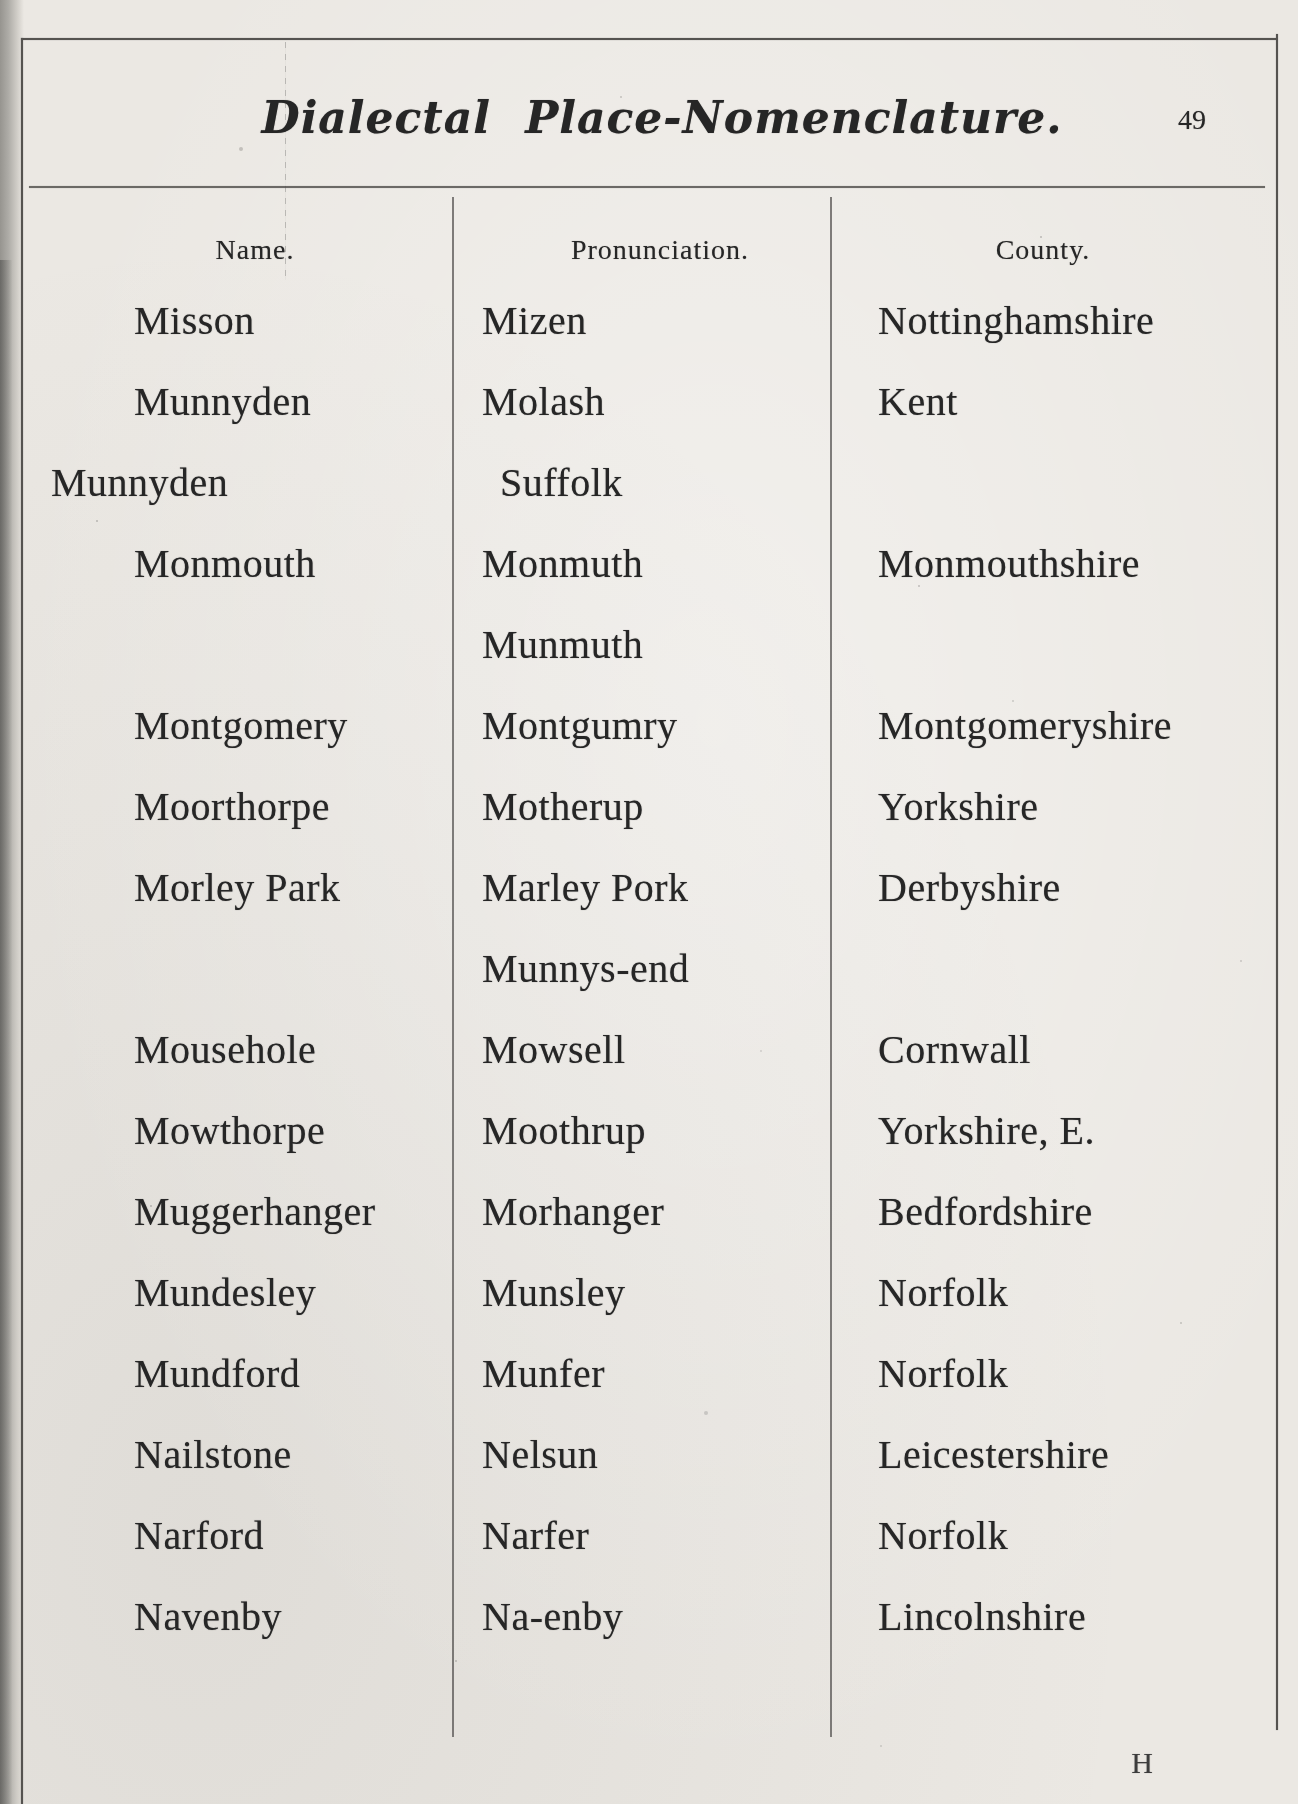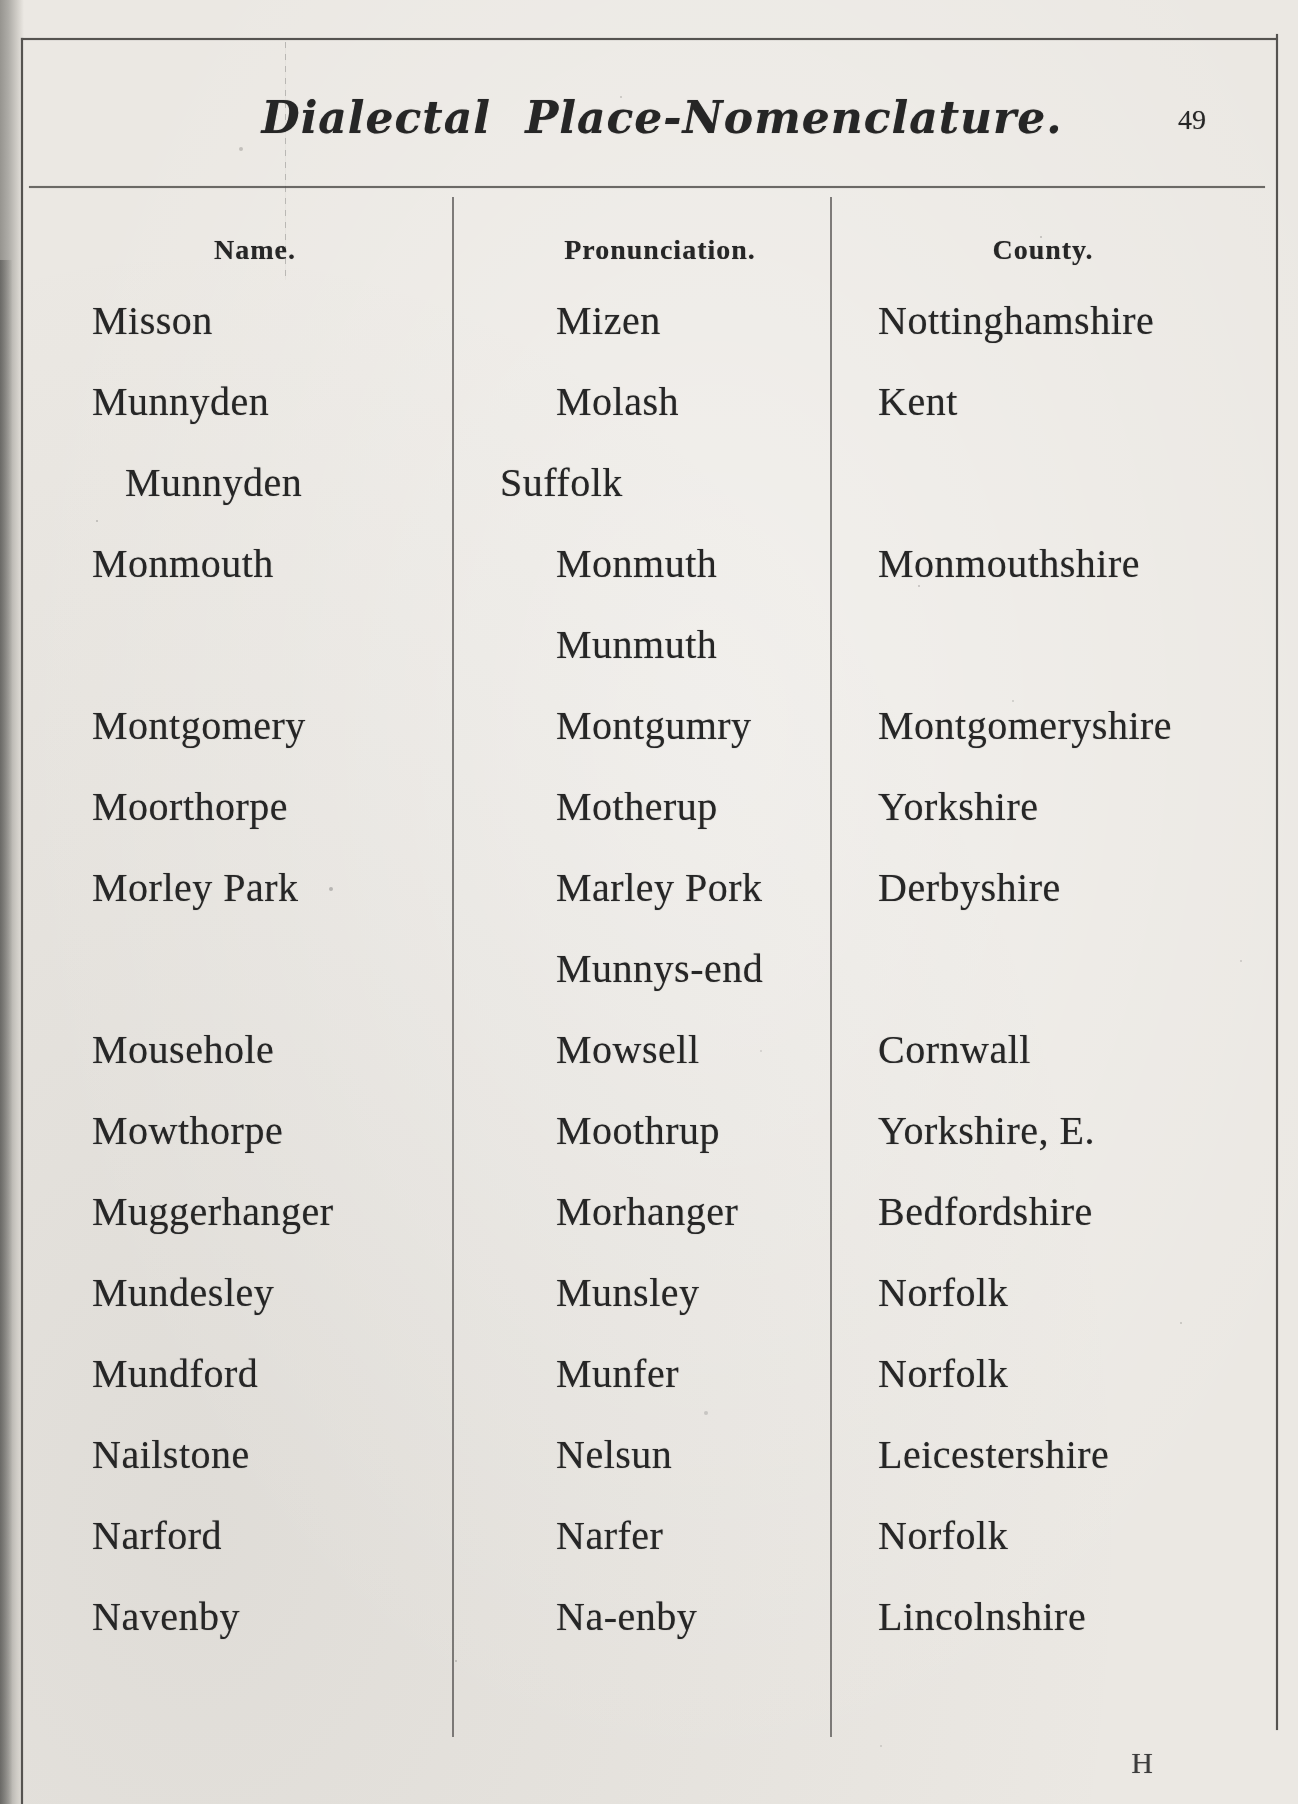--- a/index.html
+++ b/index.html
@@ -61,21 +61,21 @@
     box-shadow: 0 0 1px rgba(60,60,60,.6);
   }
   .col-divider {
     position: absolute; top: 197px; width: 1.5px; height: 1540px;
     background: rgba(88,86,84,0.75);
   }
   .col-divider.d1 { left: 452px; }
   .col-divider.d2 { left: 830px; }
   .col-head {
     position: absolute; top: 234px; transform: translateX(-50%);
-    font-weight: bold; font-size: 28px; color: var(--ink);
+    font-weight: normal; font-size: 28px; color: var(--ink);
     letter-spacing: 1px; white-space: nowrap;
     text-shadow: 0 0 1px rgba(40,40,40,0.4);
   }
   .col-head.c1 { left: 255px; }
   .col-head.c2 { left: 660px; }
   .col-head.c3 { left: 1043px; }
   .rows {
     position: absolute; left: 21px; top: 280px; width: 1256px;
   }
   .row {
@@ -83,22 +83,22 @@
     grid-template-columns: 431px 378px 447px;
     height: 81px;
     align-items: center;
   }
   .cell {
     font-size: 40px; color: var(--ink);
     letter-spacing: 0.5px;
     white-space: nowrap;
     text-shadow: 0 0 1px rgba(40,40,40,0.5);
   }
-  .cell.name   { padding-left: 71px; }
-  .cell.pron   { padding-left: 104px; }
+  .cell.name   { padding-left: 113px; }
+  .cell.pron   { padding-left: 30px; }
   .cell.county { padding-left: 48px; }
   .signature-mark {
     position: absolute; left: 1142px; top: 1746px; transform: translateX(-50%);
     font-size: 30px; color: #3c3c3c;
     text-shadow: 0 0 1px rgba(40,40,40,0.4);
   }
   
   .specks {
     position: absolute; left: 0; top: 0; width: 2px; height: 2px;
     background: transparent; border-radius: 50%;

